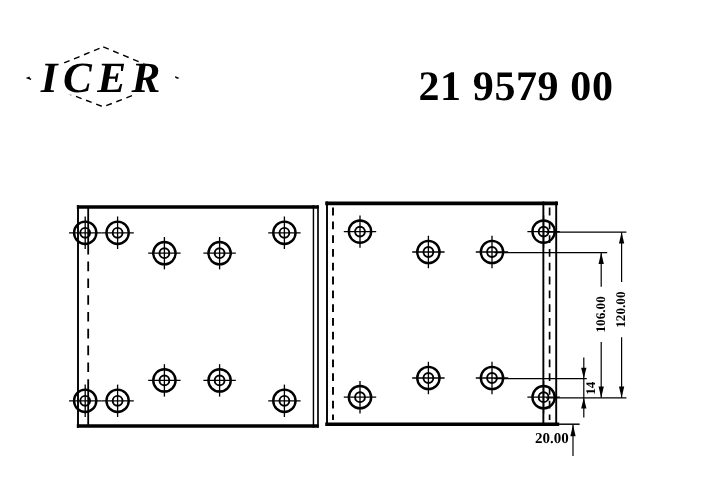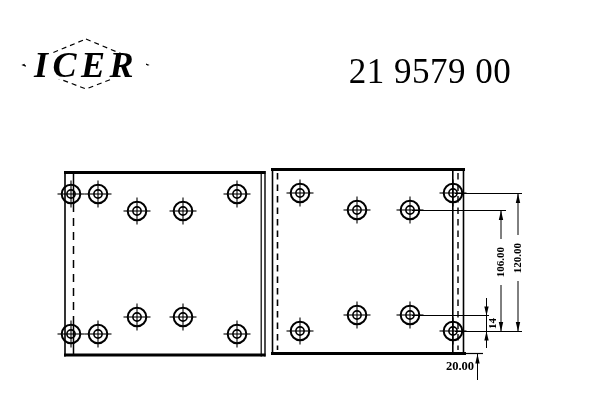--- a/index.html
+++ b/index.html
@@ -3,21 +3,21 @@
 <meta charset="utf-8">
 <style>
   html,body { margin:0; padding:0; background:#ffffff; }
   .canvas {
     position:relative; width:600px; height:400px; background:#ffffff;
     overflow:hidden; font-family:"Liberation Serif", serif; color:#000;margin-top:32px;
   }
   .logo-wrap { position:absolute; left:6px; top:0; width:162px; height:64px; }
   .part-number {
     position:absolute; left:333px; top:20px; width:194px; text-align:center;
-    font-size:35px; font-weight:normal; letter-spacing:0.5px; white-space:nowrap;
+    font-size:35px; font-weight:bold; letter-spacing:0.5px; white-space:nowrap;
     color:#000;
   }
   .drawing-svg { position:absolute; left:0; top:0; }
   svg text { fill:#000; }
   .dim-label { font-family:"Liberation Serif", serif; font-weight:bold; font-size:11px; }
   .dim-label-20 { font-family:"Liberation Serif", serif; font-weight:bold; font-size:12.5px; }
   .logo-text { font-family:"Liberation Serif", serif; font-weight:bold; font-style:italic; letter-spacing:4.5px; font-size:36px; }
   .ink { stroke:#000; fill:none; }
   .fill-ink { fill:#000; stroke:none; }
 </style>

